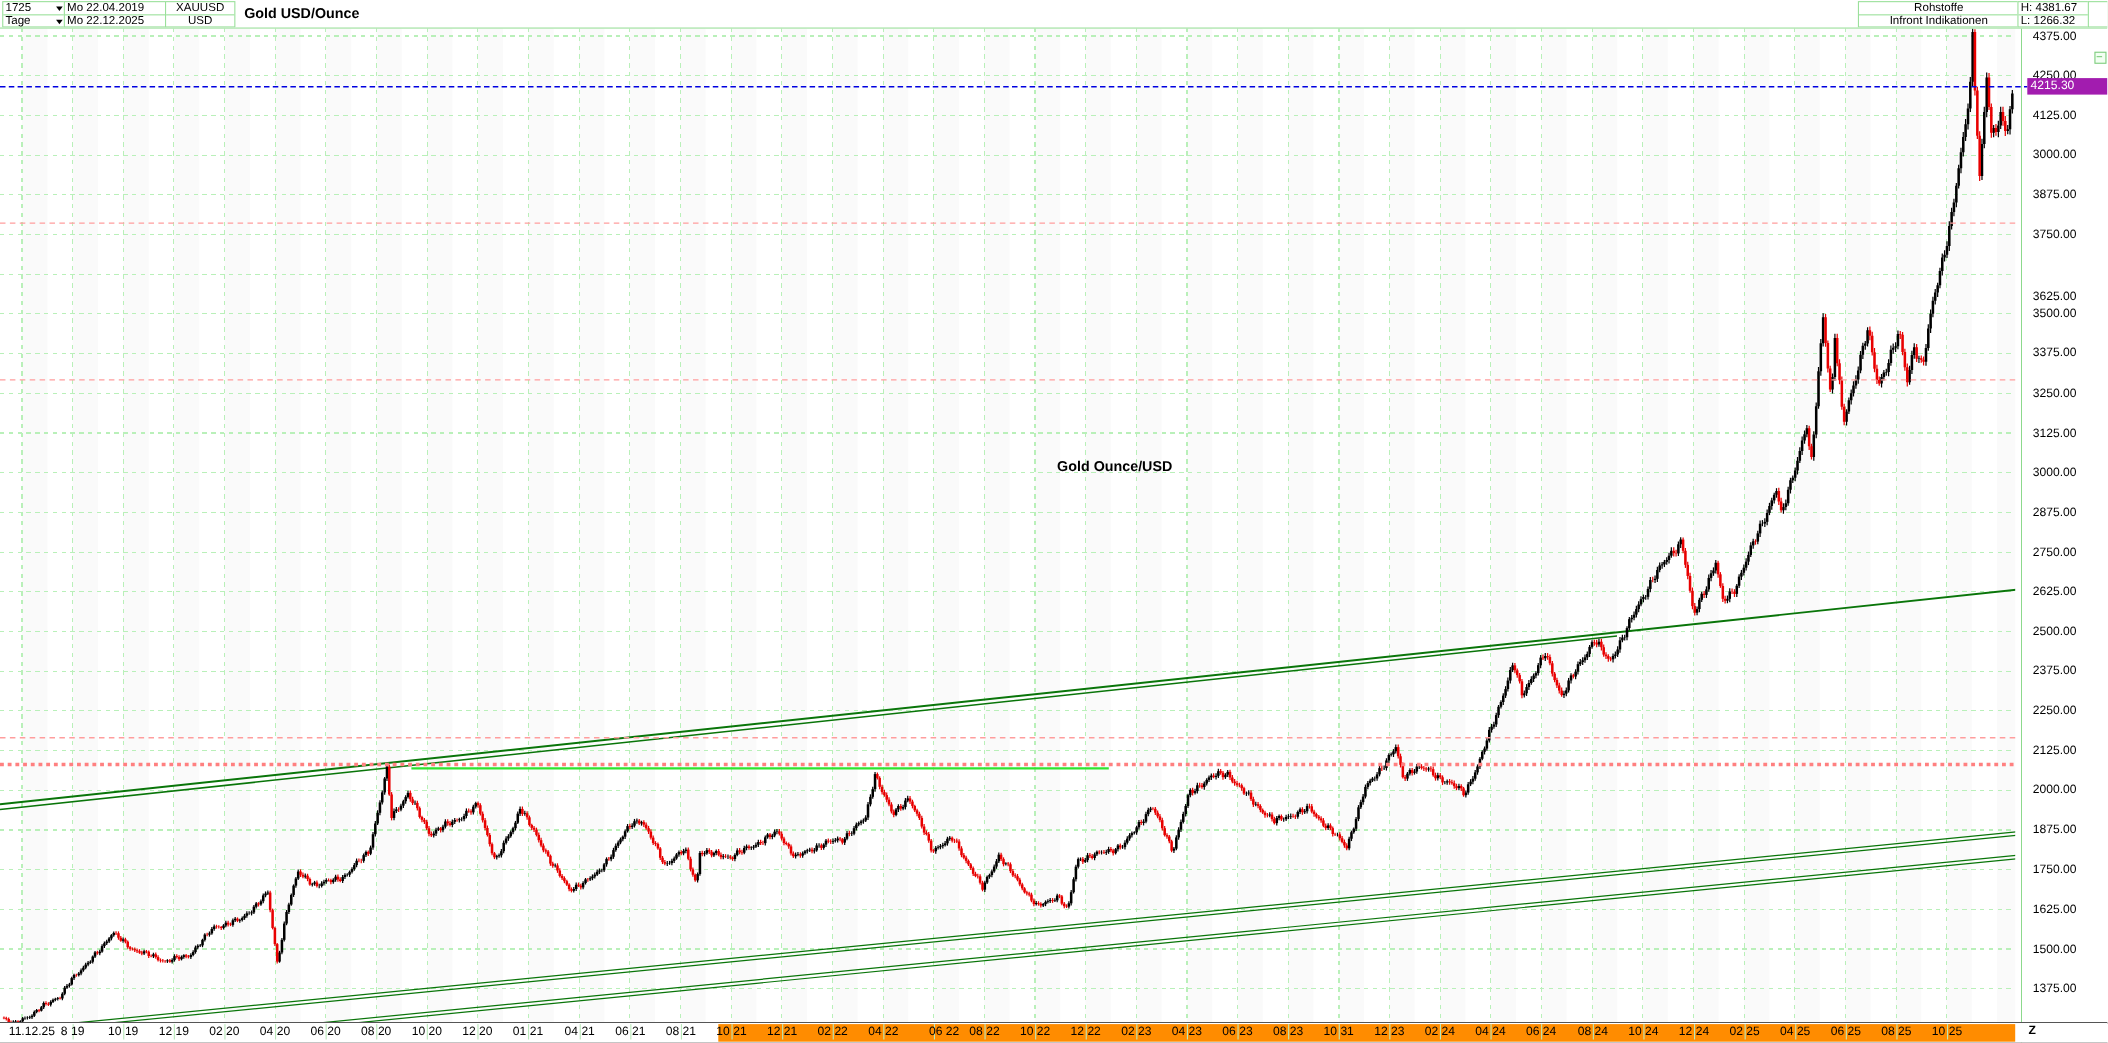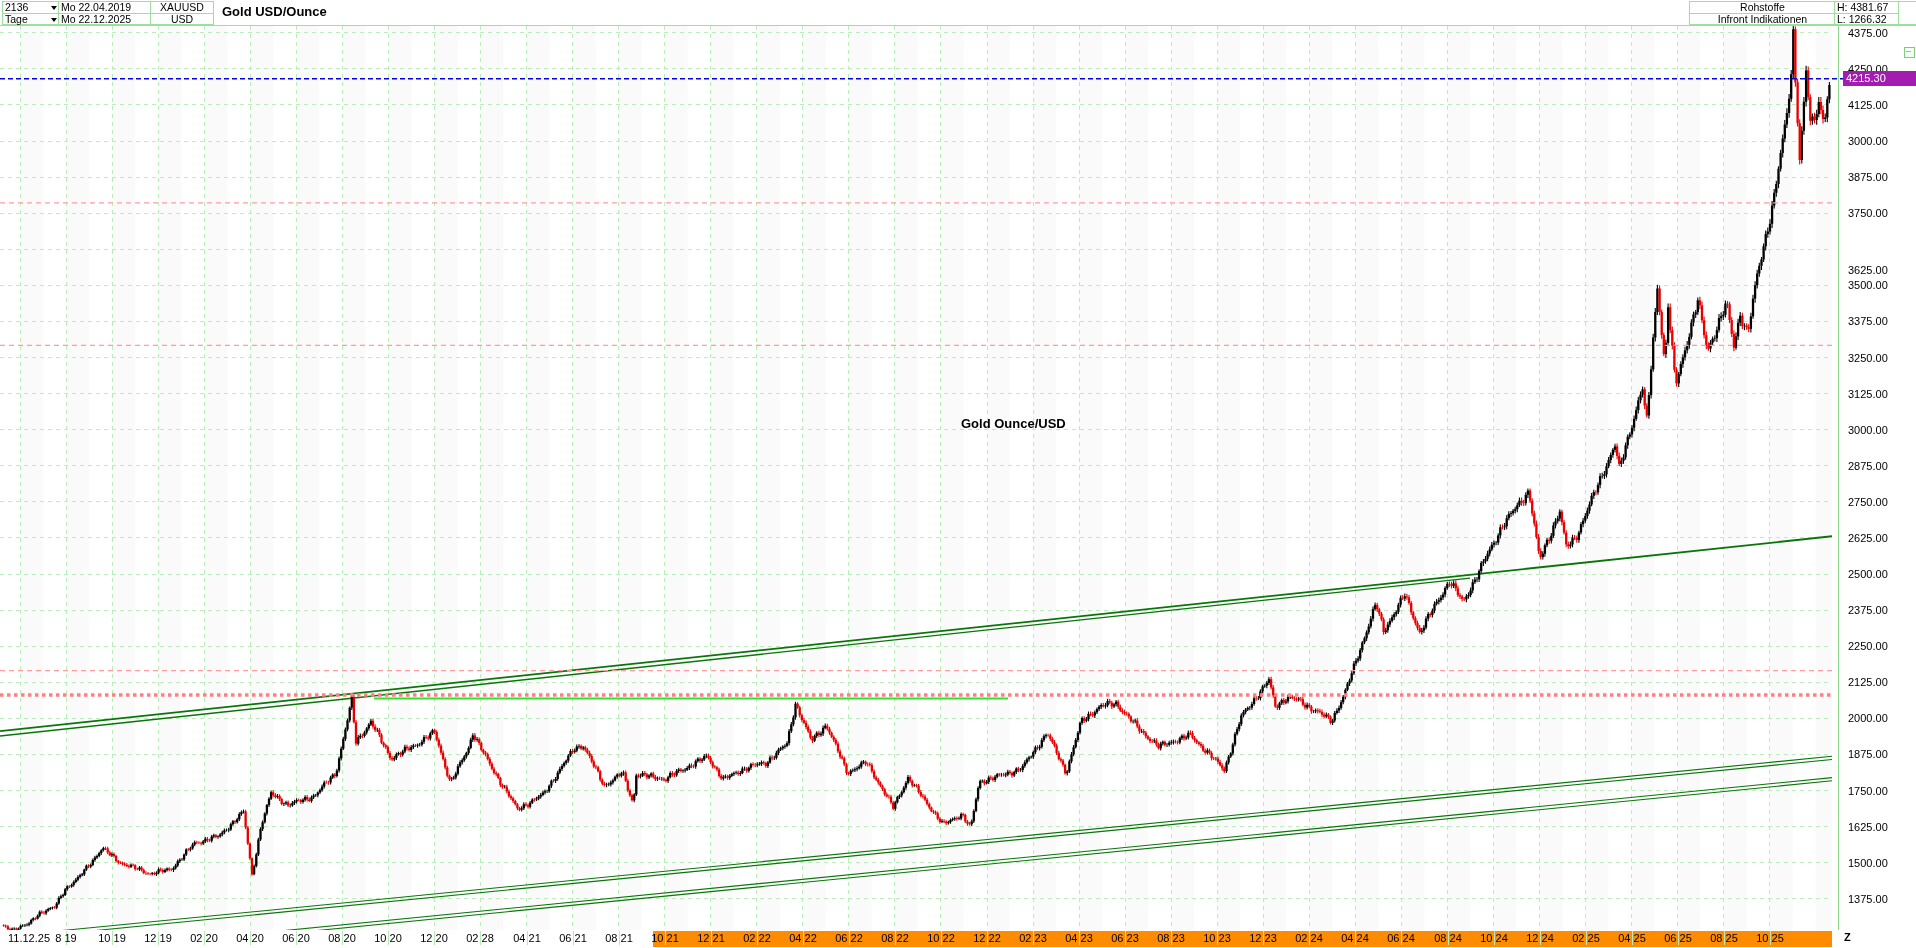--- a/index.html
+++ b/index.html
@@ -36,21 +36,21 @@
   #z-label{position:absolute;left:1844px;top:1px;font-size:11px;font-weight:600;z-index:4;}
 </style>
 </head>
 <body>
 
 <div id="app">
 
   <div id="header">
     <div class="hcell" style="left:2px;width:56px;">
       <div class="hrow sep between">
-        <span>2136</span>
+        <span>1725</span>
         <span class="dd"></span>
       </div>
       <div class="hrow between">
         <span>Tage</span>
         <span class="dd"></span>
       </div>
     </div>
     <div class="hcell" style="left:58px;width:92px;">
       <div class="hrow sep left">
         <span>Mo 22.04.2019</span>
@@ -1996,53 +1996,53 @@
       <div class="xlab" style="left: 250px;">04 20</div>
       <div class="xtick" style="left: 296px;"></div>
       <div class="xlab" style="left: 296px;">06 20</div>
       <div class="xtick" style="left: 342px;"></div>
       <div class="xlab" style="left: 342px;">08 20</div>
       <div class="xtick" style="left: 388px;"></div>
       <div class="xlab" style="left: 388px;">10 20</div>
       <div class="xtick" style="left: 434px;"></div>
       <div class="xlab" style="left: 434px;">12 20</div>
       <div class="xtick" style="left: 480px;"></div>
-      <div class="xlab" style="left: 480px;">02 28</div>
+      <div class="xlab" style="left: 480px;">01 21</div>
       <div class="xtick" style="left: 527px;"></div>
       <div class="xlab" style="left: 527px;">04 21</div>
       <div class="xtick" style="left: 573px;"></div>
       <div class="xlab" style="left: 573px;">06 21</div>
       <div class="xtick" style="left: 619px;"></div>
       <div class="xlab" style="left: 619px;">08 21</div>
       <div class="xtick" style="left: 665px;"></div>
       <div class="xlab" style="left: 665px;">10 21</div>
       <div class="xtick" style="left: 711px;"></div>
       <div class="xlab" style="left: 711px;">12 21</div>
       <div class="xtick" style="left: 757px;"></div>
       <div class="xlab" style="left: 757px;">02 22</div>
       <div class="xtick" style="left: 803px;"></div>
       <div class="xlab" style="left: 803px;">04 22</div>
       <div class="xtick" style="left: 849px;"></div>
-      <div class="xlab" style="left: 849px;">06 22</div>
+      <div class="xlab" style="left: 849px; text-align: right;">06 22</div>
       <div class="xtick" style="left: 895px;"></div>
       <div class="xlab" style="left: 895px;">08 22</div>
       <div class="xtick" style="left: 941px;"></div>
       <div class="xlab" style="left: 941px;">10 22</div>
       <div class="xtick" style="left: 987px;"></div>
       <div class="xlab" style="left: 987px;">12 22</div>
       <div class="xtick" style="left: 1033px;"></div>
       <div class="xlab" style="left: 1033px;">02 23</div>
       <div class="xtick" style="left: 1079px;"></div>
       <div class="xlab" style="left: 1079px;">04 23</div>
       <div class="xtick" style="left: 1125px;"></div>
       <div class="xlab" style="left: 1125px;">06 23</div>
       <div class="xtick" style="left: 1171px;"></div>
       <div class="xlab" style="left: 1171px;">08 23</div>
       <div class="xtick" style="left: 1217px;"></div>
-      <div class="xlab" style="left: 1217px;">10 23</div>
+      <div class="xlab" style="left: 1217px;">10 31</div>
       <div class="xtick" style="left: 1263px;"></div>
       <div class="xlab" style="left: 1263px;">12 23</div>
       <div class="xtick" style="left: 1309px;"></div>
       <div class="xlab" style="left: 1309px;">02 24</div>
       <div class="xtick" style="left: 1355px;"></div>
       <div class="xlab" style="left: 1355px;">04 24</div>
       <div class="xtick" style="left: 1401px;"></div>
       <div class="xlab" style="left: 1401px;">06 24</div>
       <div class="xtick" style="left: 1448px;"></div>
       <div class="xlab" style="left: 1448px;">08 24</div>

